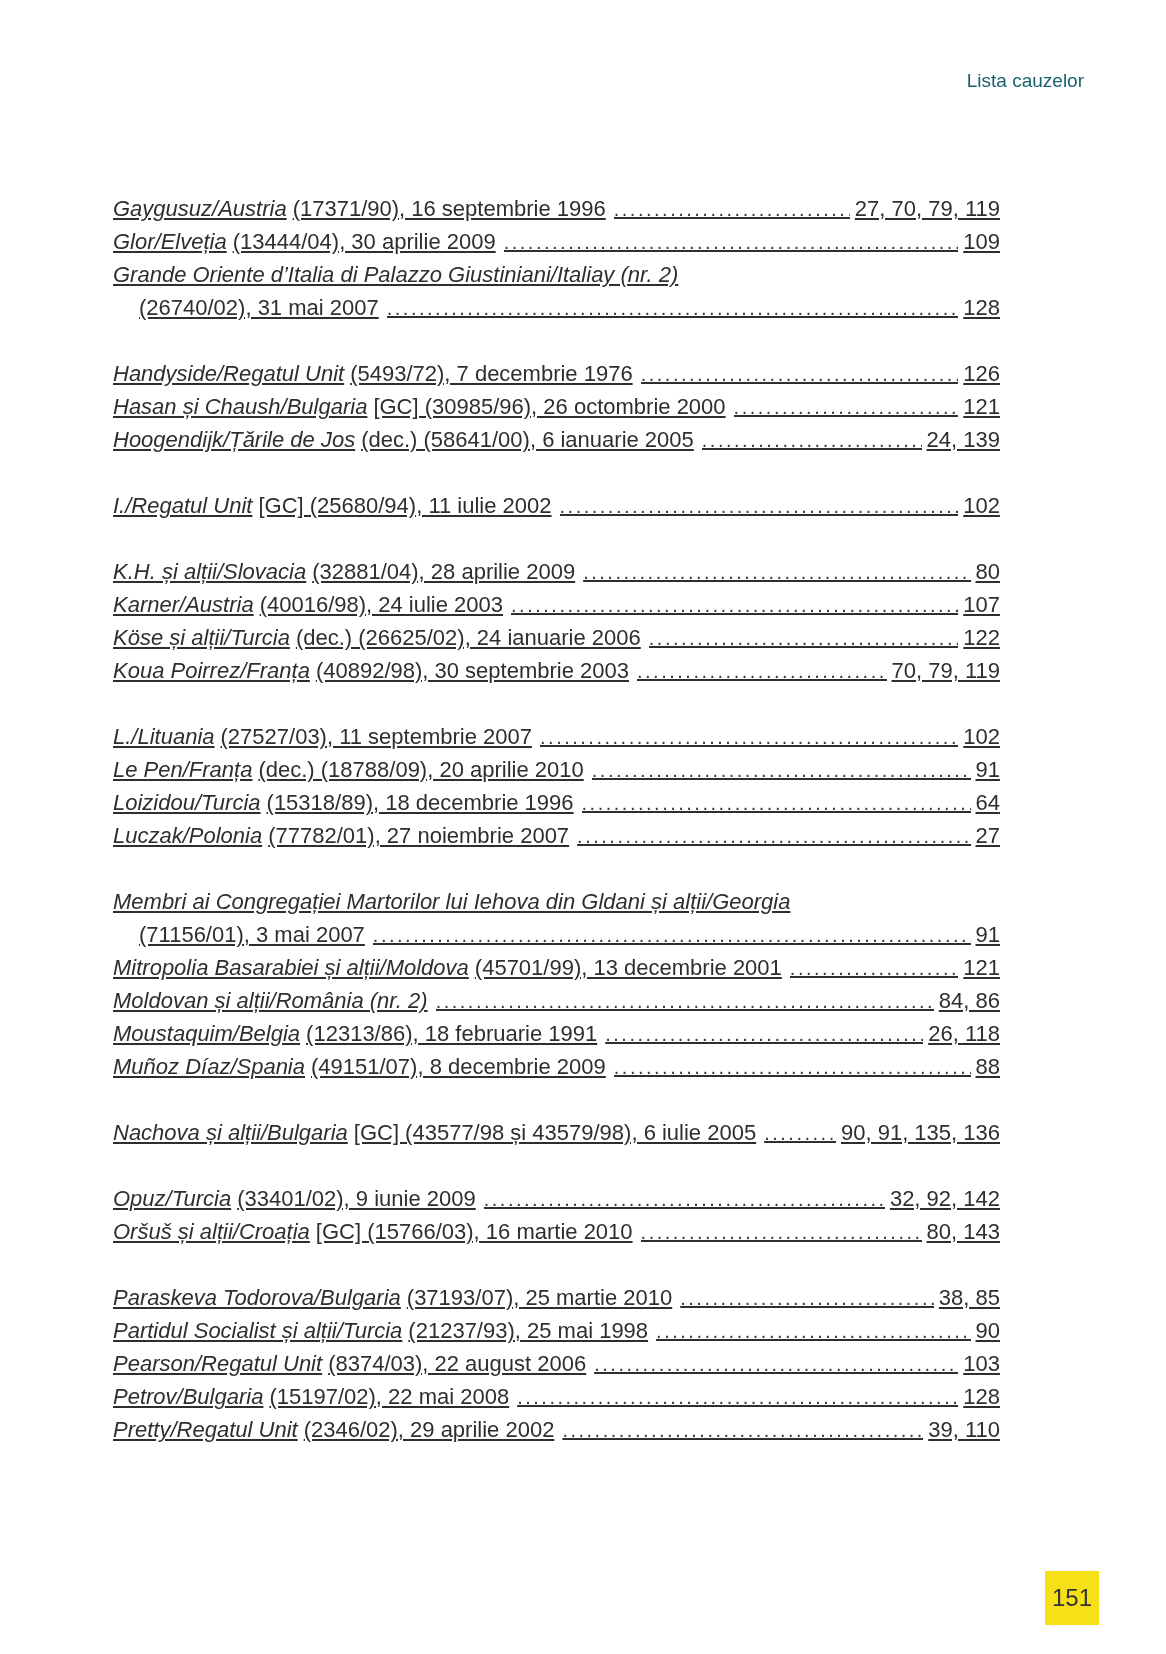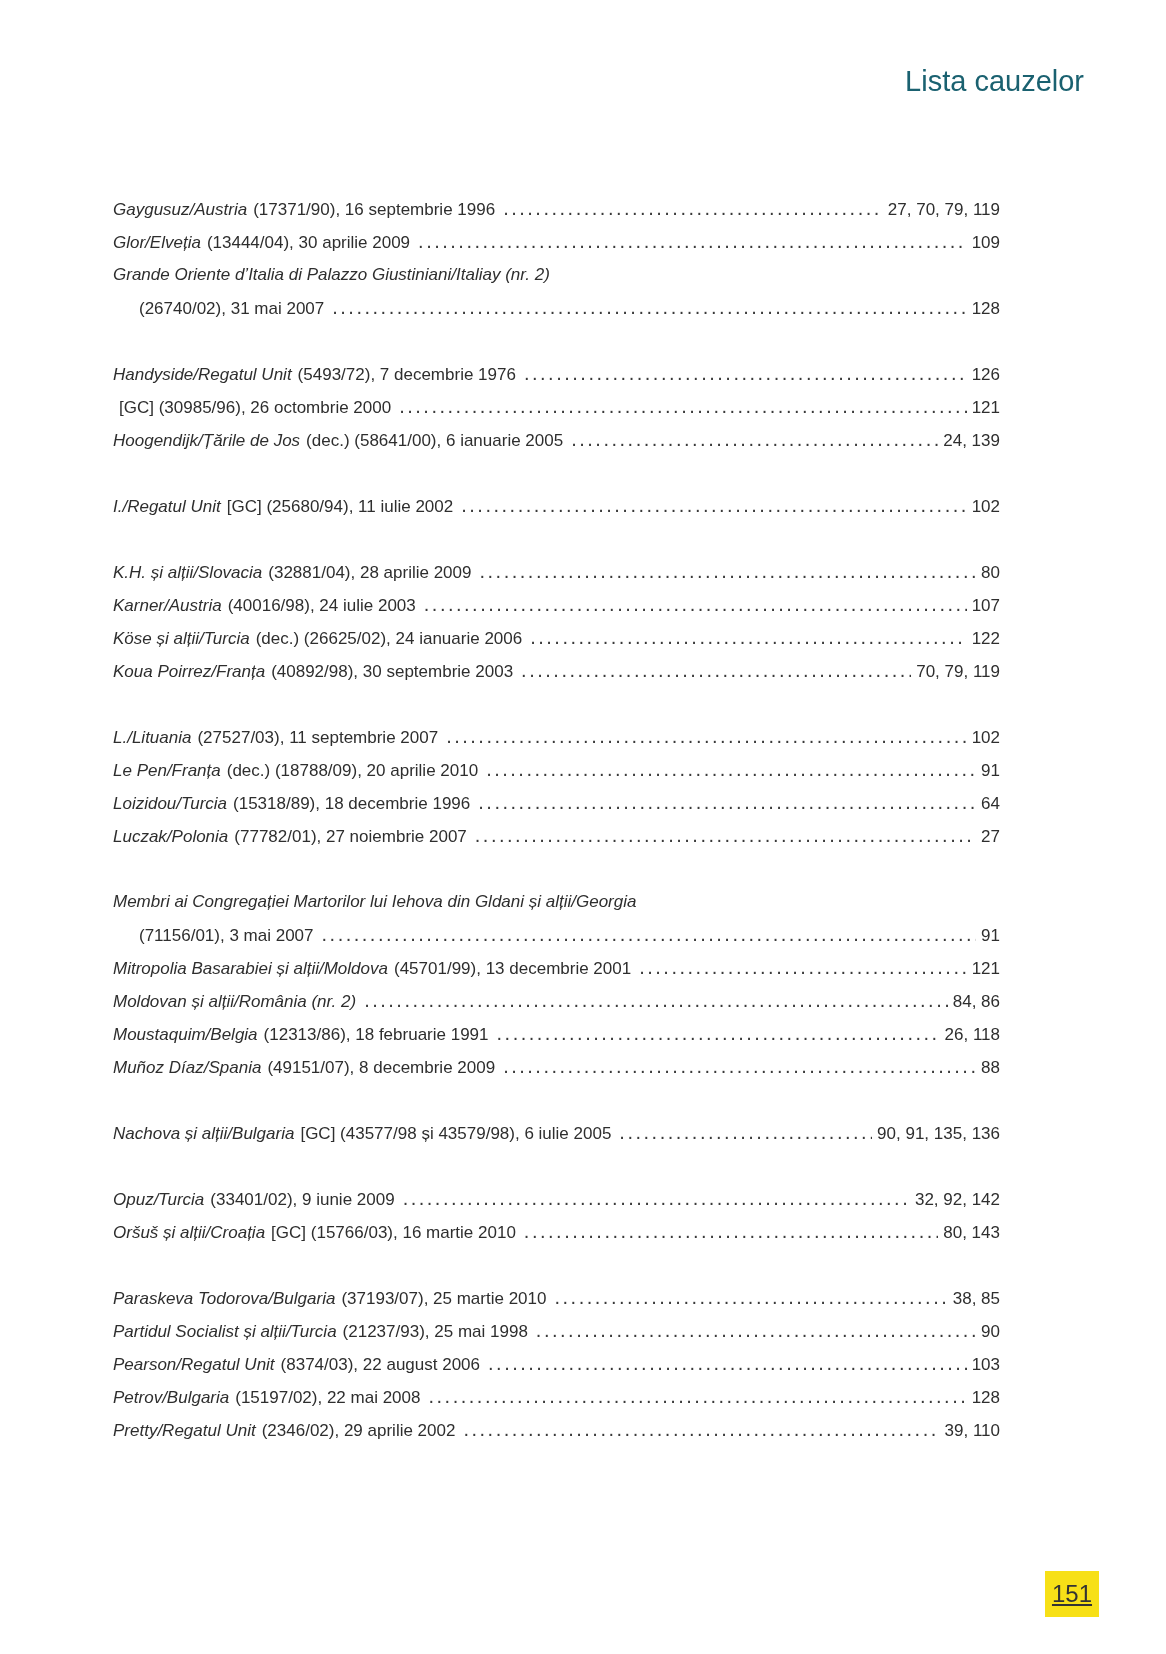--- a/index.html
+++ b/index.html
@@ -15,57 +15,56 @@
     position:relative;
     width:1166px;height:1654px;
     background:var(--page-bg);
     font-family:"Liberation Sans", sans-serif;
     color:var(--body-text);
     overflow:hidden;
   }
   .header-title{
     position:absolute;
     top:66px;right:82px;
-    font-size:29px;line-height:30px;
+    font-size:19px;line-height:30px;
     color:var(--header-text);
   }
   .case-list{
     position:absolute;
     left:113px;top:192px;width:887px;
   }
   .group{margin-bottom:33px;}
   .entry-line{
     display:flex;align-items:baseline;
     height:33px;line-height:33px;
-    font-size:17px;white-space:nowrap;
+    font-size:22px;white-space:nowrap;text-decoration:underline;
   }
   .entry-line .case{font-style:italic;flex:0 0 auto;}
   .entry-line .detail{margin-left:6px;flex:0 0 auto;}
   .entry-line.cont{padding-left:26px;}
   .entry-line.cont .detail{margin-left:0;text-align:center;}
   .dots{
     flex:1 1 auto;min-width:10px;
     overflow:hidden;
     margin:0 5px 0 8px;
     color:var(--leader-dots);
     font-size:20px;letter-spacing:2.5px;
   }
   .dots::before{
     content:"...................................................................................................................................................................";
   }
   .pages{flex:0 0 auto;}
   .page-badge{
     position:absolute;
     left:1045px;top:1571px;
-    width:54px;height:46px;
+    width:54px;height:54px;
     background:var(--page-badge-bg);
     color:var(--page-badge-text);
     display:flex;align-items:center;justify-content:center;
     font-size:24px;
-    text-decoration:underline;
   }
 </style>
 </head>
 <body>
 
 <div class="page">
   <div class="header-title">Lista cauzelor</div>
 
   <div class="case-list">
       <div class="group">
@@ -91,20 +90,21 @@
         </div>
       </div>
       <div class="group">
         <div class="entry-line">
           <span class="case">Handyside/Regatul Unit</span>
           <span class="detail">(5493/72), 7 decembrie 1976</span>
           <span class="dots"></span>
           <span class="pages">126</span>
         </div>
         <div class="entry-line">
+          <span class="case">Hasan și Chaush/Bulgaria</span>
           <span class="detail">[GC] (30985/96), 26 octombrie 2000</span>
           <span class="dots"></span>
           <span class="pages">121</span>
         </div>
         <div class="entry-line">
           <span class="case">Hoogendijk/Țările de Jos</span>
           <span class="detail">(dec.) (58641/00), 6 ianuarie 2005</span>
           <span class="dots"></span>
           <span class="pages">24, 139</span>
         </div>

